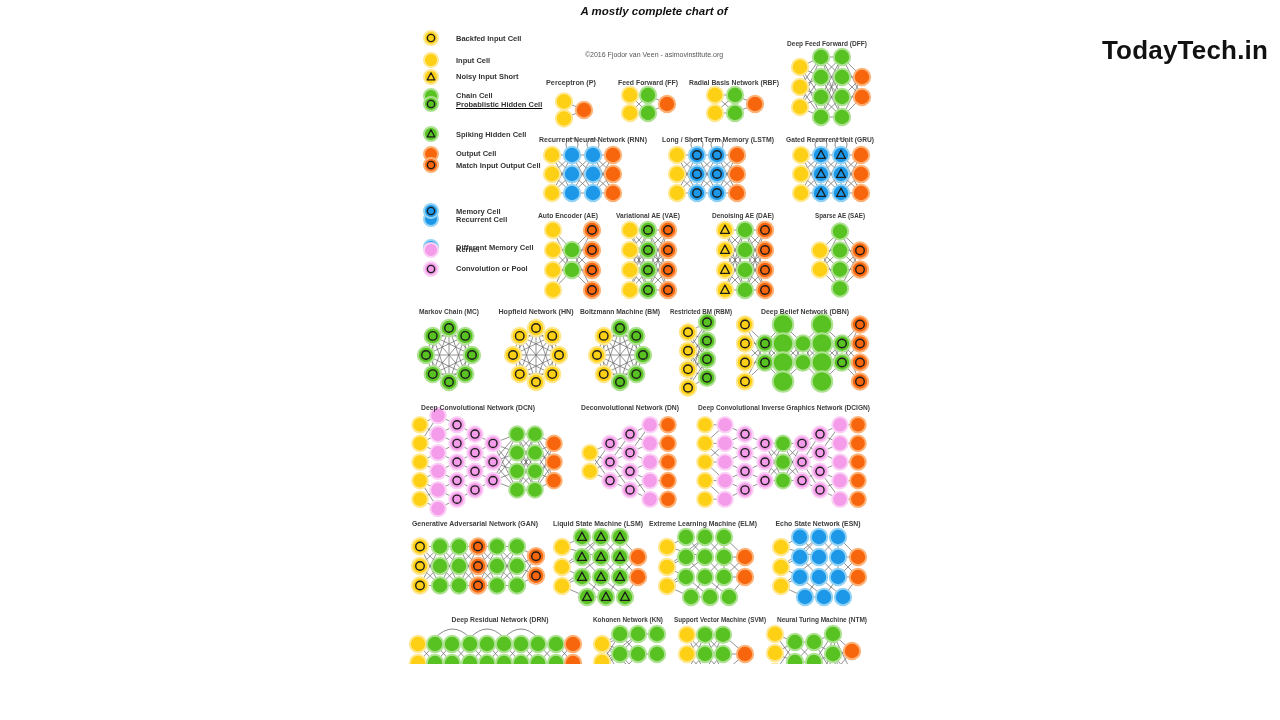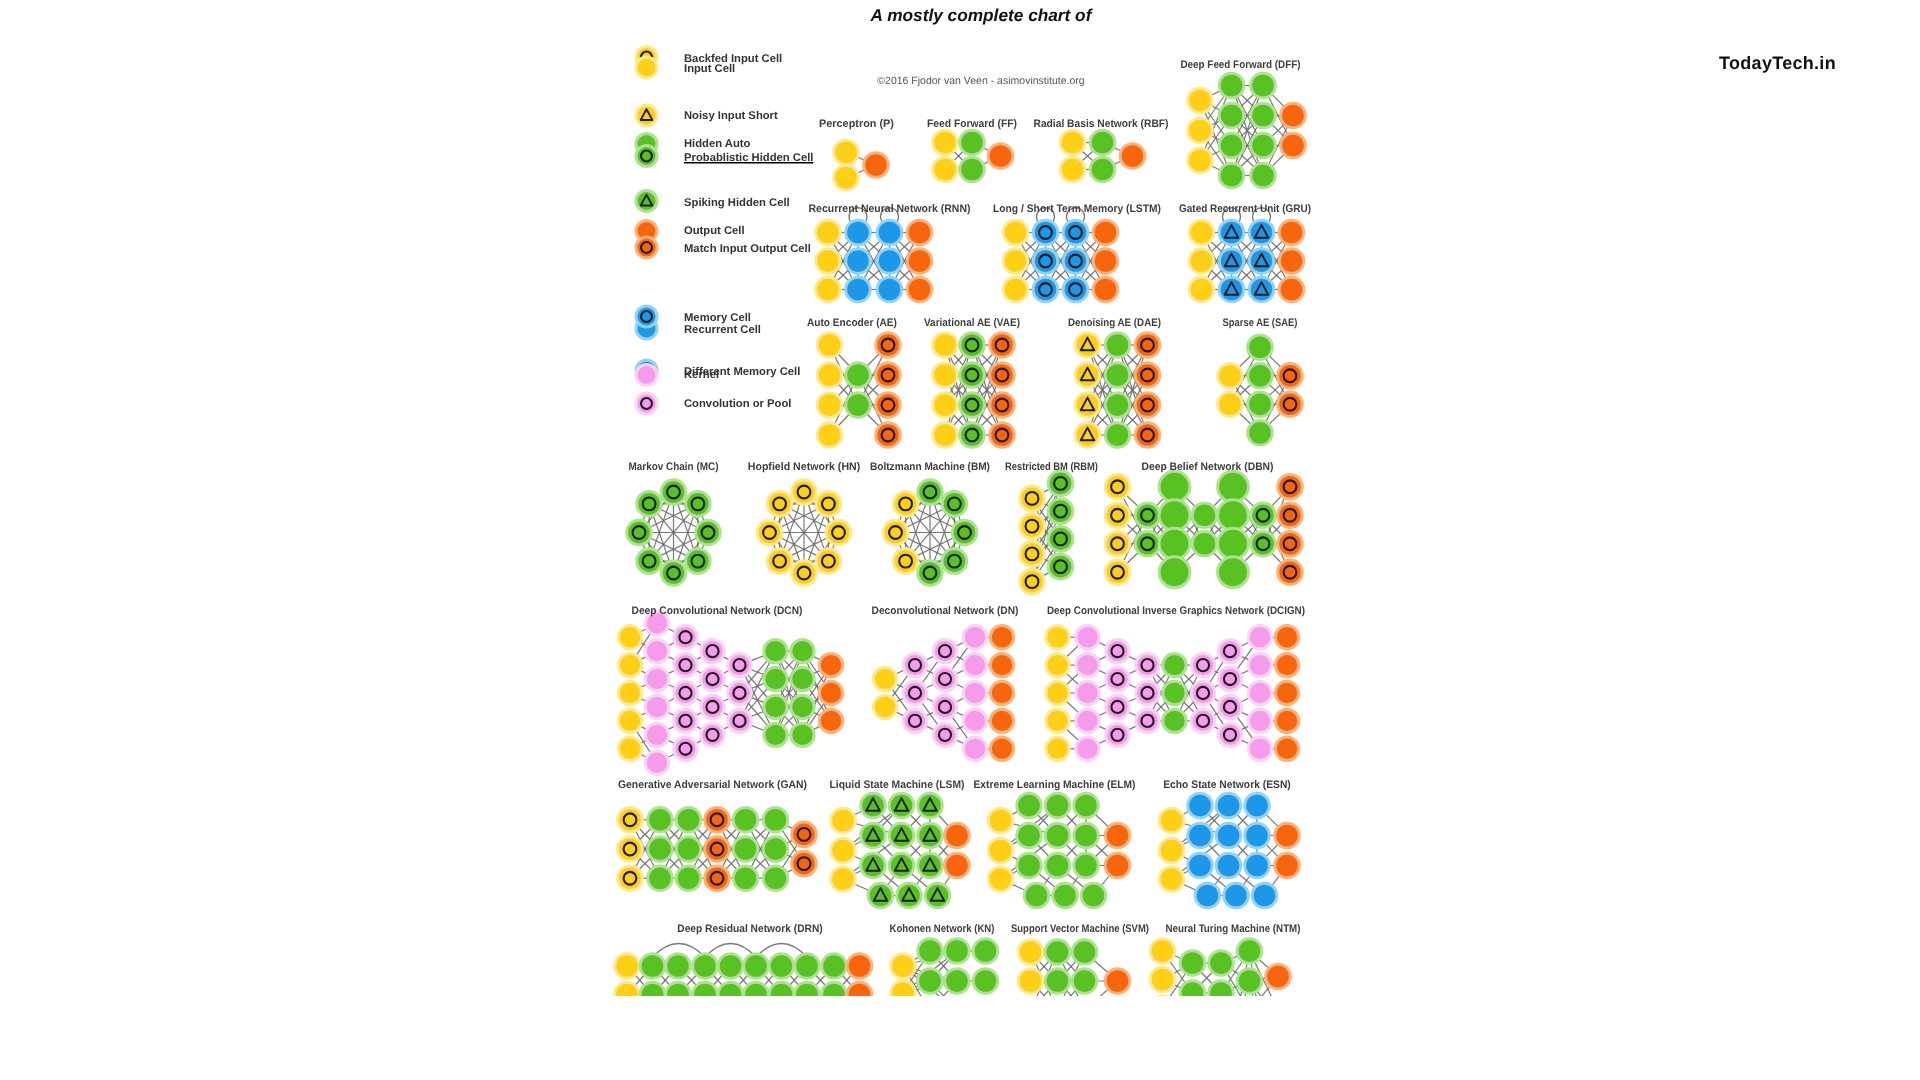--- a/index.html
+++ b/index.html
@@ -10,58 +10,58 @@
   .loop{stroke:#6a6a6a;stroke-width:.9;fill:none;opacity:.9}
   .nl{font-family:"Liberation Sans",sans-serif;font-size:7.3px;font-weight:700;
       fill:#3d3d3d;text-anchor:middle}
   .title-kicker{position:absolute;left:404px;top:5px;width:500px;text-align:center;
       font-size:11.5px;font-style:italic;font-weight:700;color:#111}
   .title-main{position:absolute;left:404px;top:15px;width:500px;text-align:center;
       font-size:32px;font-weight:700;letter-spacing:-1px;color:#000}
   .title-credit{position:absolute;left:404px;top:51px;width:500px;text-align:center;
       font-size:7px;color:#555}
   .watermark{position:absolute;left:1100px;top:35px;width:170px;text-align:center;
-      font-size:12px;font-weight:700;color:#111;letter-spacing:.2px}
+      font-size:26px;font-weight:700;color:#111;letter-spacing:.2px}
   #legend{position:absolute;left:0;top:0}
   .legend-item{position:absolute;display:flex;align-items:center;gap:16px;height:18px;left:422px}
   .legend-label{font-size:7.5px;font-weight:600;color:#333;white-space:nowrap}
 </style>
 </head>
 <body>
 
 <div id="stage">
   <div class="title-kicker">A mostly complete chart of</div>
   <div class="title-credit">©2016 Fjodor van Veen - asimovinstitute.org</div>
   <div class="watermark">TodayTech.in</div>
   <div id="legend">
       <div class="legend-item" style="top: 29.3px;">
         <svg width="18" height="18">
           <circle cx="9" cy="9" r="7" fill="#fdd015" stroke="#ffe88f" stroke-width="2"></circle>
           <circle cx="9" cy="9" r="3.64" fill="none" stroke="#1c1c1c" stroke-width="1.4"></circle>
         </svg>
         <span class="legend-label">Backfed Input Cell</span>
       </div>
-      <div class="legend-item" style="top: 36px;">
+      <div class="legend-item" style="top: 51px;">
         <svg width="18" height="18">
           <circle cx="9" cy="9" r="7" fill="#fdd015" stroke="#ffe88f" stroke-width="2"></circle>
         </svg>
         <span class="legend-label">Input Cell</span>
       </div>
       <div class="legend-item" style="top: 67.7px;">
         <svg width="18" height="18">
           <circle cx="9" cy="9" r="7" fill="#fdd015" stroke="#ffe88f" stroke-width="2"></circle>
           <path d="M 9 4.8 L 5.1499999999999995 11.94 L 12.850000000000001 11.94 Z" fill="none" stroke="#1c1c1c" stroke-width="1.3" stroke-linejoin="round"></path>
         </svg>
         <span class="legend-label">Noisy Input Short</span>
       </div>
       <div class="legend-item" style="top: 86.9px;">
         <svg width="18" height="18">
           <circle cx="9" cy="9" r="7" fill="#57c221" stroke="#aee292" stroke-width="2"></circle>
         </svg>
-        <span class="legend-label">Hidden Auto</span>
+        <span class="legend-label">Chain Cell</span>
       </div>
       <div class="legend-item" style="top: 95px; text-decoration: underline;">
         <svg width="18" height="18">
           <circle cx="9" cy="9" r="7" fill="#57c221" stroke="#aee292" stroke-width="2"></circle>
           <circle cx="9" cy="9" r="3.64" fill="none" stroke="#1c1c1c" stroke-width="1.4"></circle>
         </svg>
         <span class="legend-label">Probablistic Hidden Cell</span>
       </div>
       <div class="legend-item" style="top: 125.3px;">
         <svg width="18" height="18">

